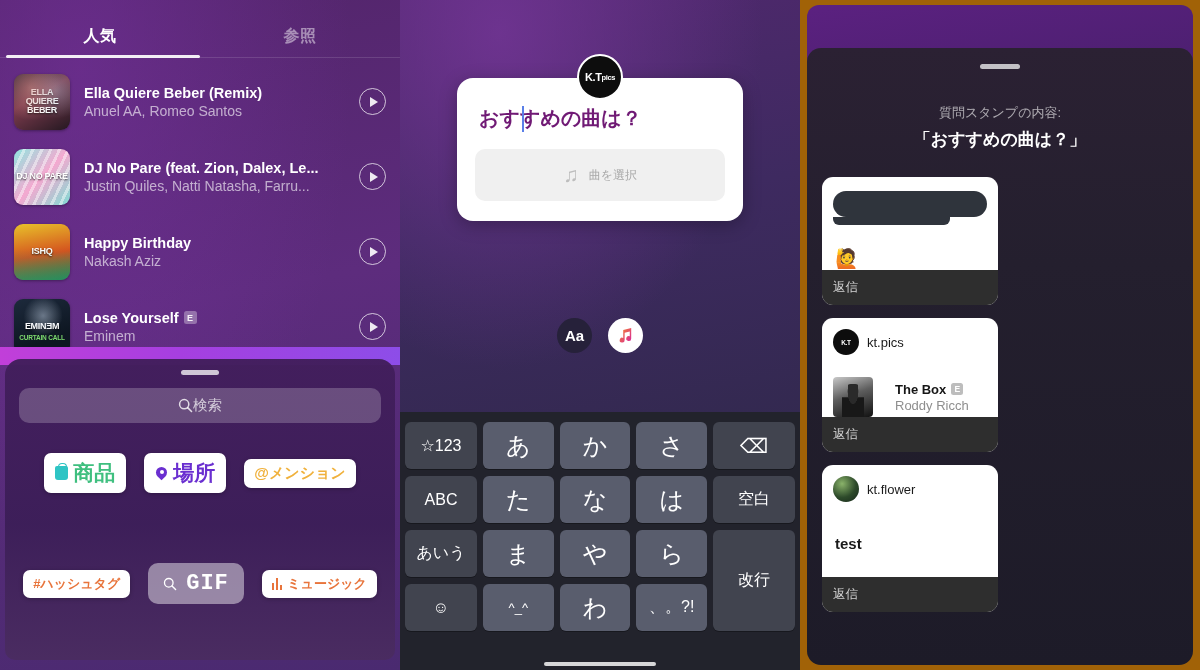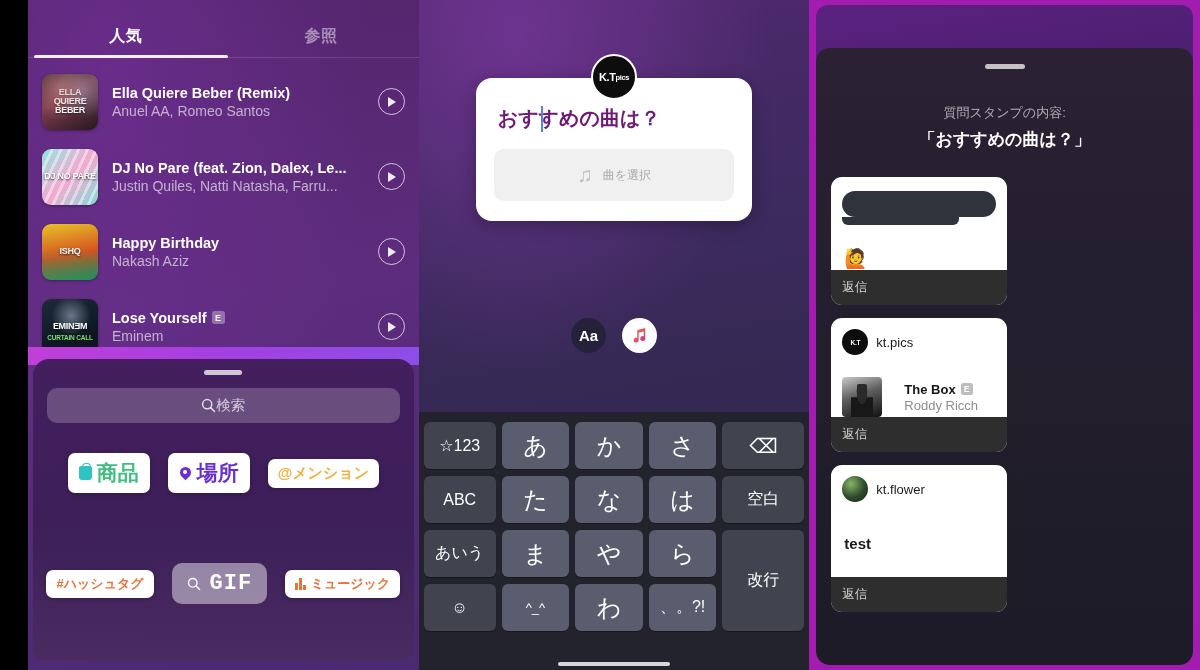--- a/index.html
+++ b/index.html
@@ -1,21 +1,21 @@
 <!DOCTYPE html>
 <html><head>
 <meta charset="utf-8">
 <style>
   * { box-sizing: border-box; margin: 0; padding: 0; }
   body {
     width: 1200px; height: 670px;
     font-family: "Liberation Sans", "DejaVu Sans", sans-serif;
     background: #000; overflow: hidden;
   }
-  .screens { display: flex; width: 1200px; height: 670px; padding-left: 28px; }
+  .screens { display: flex; width: 1200px; height: 670px; }
   .panel { width: 400px; height: 670px; position: relative; overflow: hidden; }
 
   
   #panel-music {
     background: linear-gradient(160deg, #4e2364 0%, #5a2a78 35%, #5b2f7c 60%, #4a2a6e 100%);
   }
   .p1-story-bg {
     position: absolute; inset: 0;
     background:
       radial-gradient(ellipse at 20% 10%, rgba(120,50,160,.55), transparent 60%),
@@ -210,21 +210,21 @@
   .key.sm { font-size: 16px; }
   .key.xs { font-size: 13px; }
   .key.span2 { grid-row: span 2; }
   .bksp-icon { font-size: 20px; }
   .home-ind {
     position: absolute; bottom: 4px; left: 50%; transform: translateX(-50%);
     width: 112px; height: 4px; border-radius: 3px; background: rgba(255,255,255,.82);
   }
 
   
-  #panel-responses { background: #a21caf; }
+  #panel-responses { background: #a16207; }
   .p3-story {
     position: absolute; top: 5px; left: 7px; right: 7px; height: 78px;
     border-radius: 12px 12px 0 0;
     background: linear-gradient(170deg,#5b2180 0%,#4a1f6e 100%);
   }
   .p3-sheet {
     position: absolute; top: 48px; left: 7px; right: 7px; bottom: 5px;
     border-radius: 14px;
     background: linear-gradient(180deg,#2b2133 0%,#241f2e 35%,#1d1b28 100%);
   }

